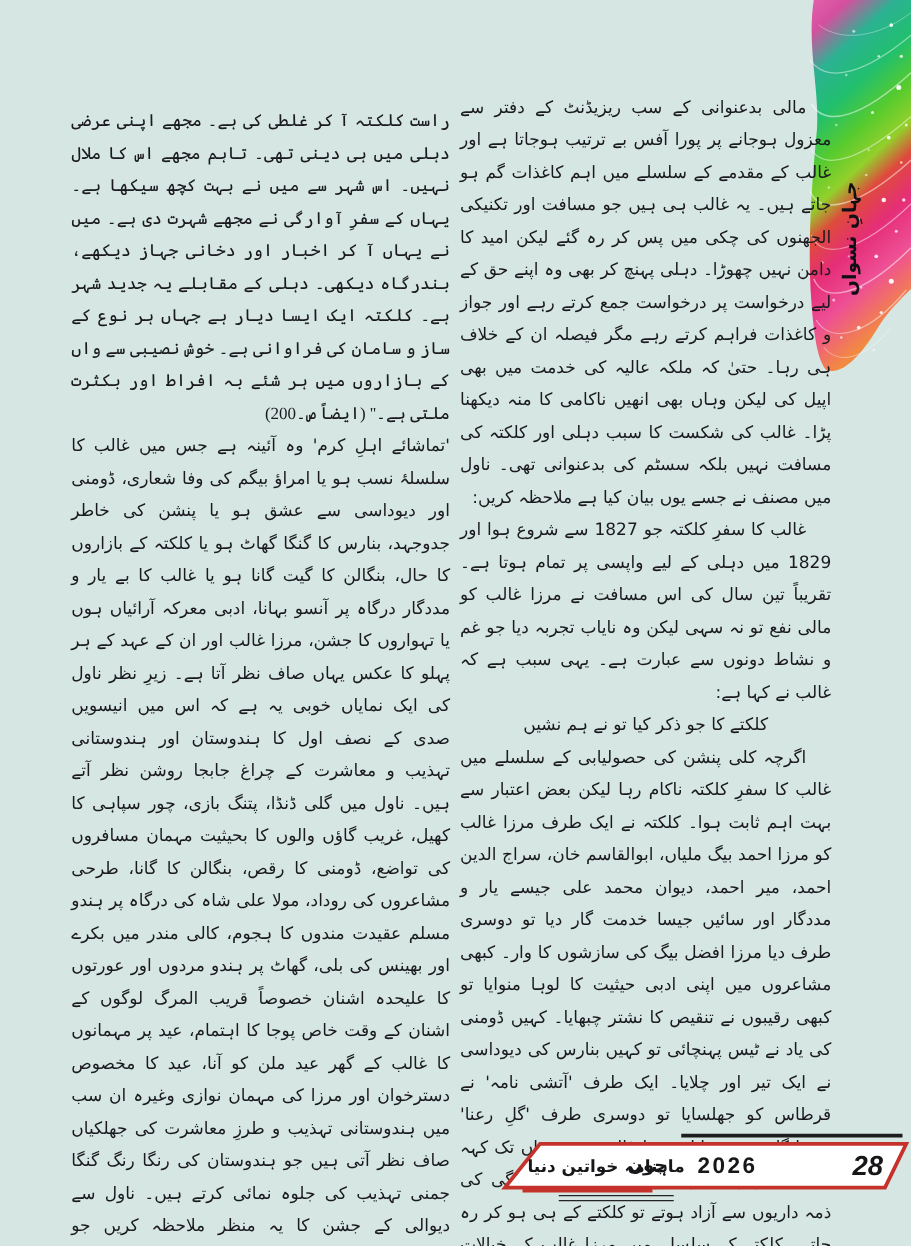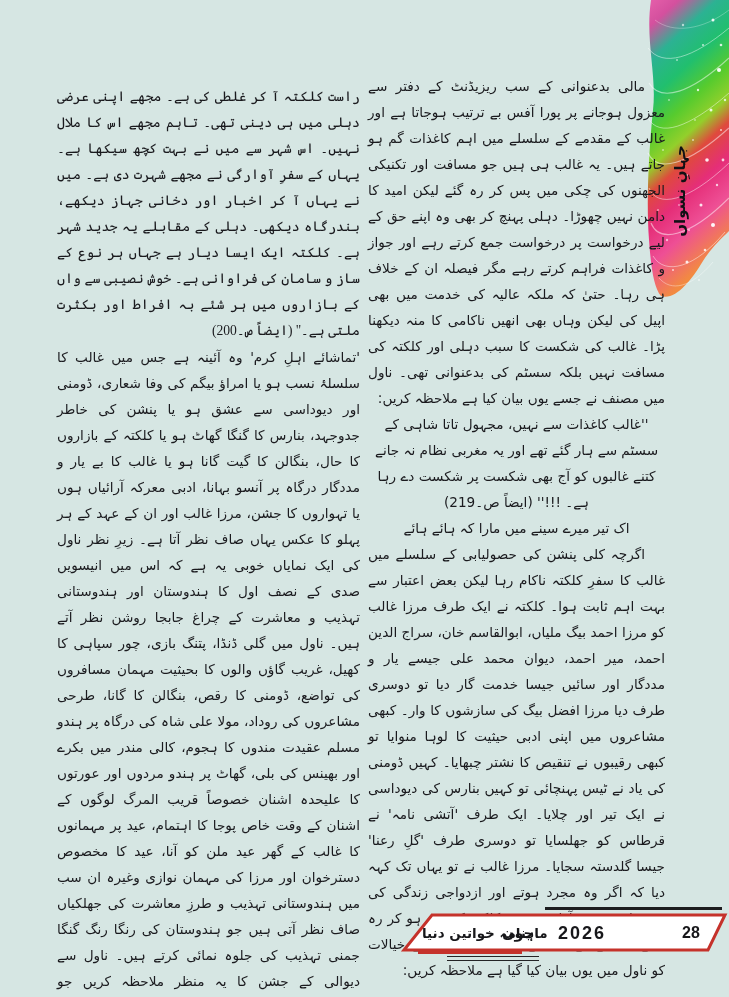--- a/index.html
+++ b/index.html
@@ -45,21 +45,21 @@
     letter-spacing:.5px;
   }
   
   .rule-top{position:absolute;left:545px;top:907px;width:177px;height:3px;background:#1d1d1f;}
   .banner{position:absolute;left:398px;top:913px;width:330px;height:40px;}
   .banner svg{position:absolute;left:0;top:0;}
   .banner .txt{position:absolute;top:50%;transform:translateY(-50%);white-space:nowrap;}
   .b-mag{left:24px;font-size:13.5px;font-weight:bold;direction:rtl;}
   .b-month{left:104px;font-size:14.5px;font-weight:bold;direction:rtl;}
   .b-year{left:160px;font-family:"Liberation Sans",sans-serif;font-size:18px;font-weight:bold;letter-spacing:2px;}
-  .b-num{left:284px;font-family:"Liberation Sans",sans-serif;font-size:16px;font-weight:bold;}
+  .b-num{left:284px;font-family:"Liberation Sans",sans-serif;font-size:22px;font-weight:bold;font-style:italic;}
   .rule-red{position:absolute;left:418px;top:951px;width:104px;height:3px;background:#c5322b;}
   .rule-dark{position:absolute;left:447px;top:956px;width:92px;height:5px;
     border-top:1.5px solid #242426;border-bottom:1.5px solid #242426;box-sizing:border-box;}
 </style>
 </head>
 <body>
 
 <div class="page">
 
   <div class="deco">
@@ -119,23 +119,23 @@
           <circle cx="82" cy="100" r="1.2" fill-opacity="0.75"></circle>
         <circle cx="78" cy="45" r="1.3" fill-opacity="0.8"></circle>
           <circle cx="56" cy="280" r="1" fill-opacity="0.6"></circle>
       </g>
     </svg>
     <div class="vlabel">جہانِ نسواں</div>
   </div>
 
   <div class="col col-right">
     <p class="indent">مالی بدعنوانی کے سب ریزیڈنٹ کے دفتر سے معزول ہوجانے پر پورا آفس بے ترتیب ہوجاتا ہے اور غالب کے مقدمے کے سلسلے میں اہم کاغذات گم ہو جاتے ہیں۔ یہ غالب ہی ہیں جو مسافت اور تکنیکی الجھنوں کی چکی میں پس کر رہ گئے لیکن امید کا دامن نہیں چھوڑا۔ دہلی پہنچ کر بھی وہ اپنے حق کے لیے درخواست پر درخواست جمع کرتے رہے اور جواز و کاغذات فراہم کرتے رہے مگر فیصلہ ان کے خلاف ہی رہا۔ حتیٰ کہ ملکہ عالیہ کی خدمت میں بھی اپیل کی لیکن وہاں بھی انھیں ناکامی کا منہ دیکھنا پڑا۔ غالب کی شکست کا سبب دہلی اور کلکتہ کی مسافت نہیں بلکہ سسٹم کی بدعنوانی تھی۔ ناول میں مصنف نے جسے یوں بیان کیا ہے ملاحظہ کریں:</p>
-    <p class="quote-center">''غالب کاغذات سے نہیں، مجہول تاتا شاہی کے سسٹم سے ہار گئے تھے اور یہ مغربی نظام نہ جانے کتنے غالبوں کو آج بھی شکست پر شکست دے رہا ہے۔ !!!'' (ایضاً ص۔219)</p>
+    <p class="indent">غالب کا سفرِ کلکتہ جو 1827 سے شروع ہوا اور 1829 میں دہلی کے لیے واپسی پر تمام ہوتا ہے۔ تقریباً تین سال کی اس مسافت نے مرزا غالب کو مالی نفع تو نہ سہی لیکن وہ نایاب تجربہ دیا جو غم و نشاط دونوں سے عبارت ہے۔ یہی سبب ہے کہ غالب نے کہا ہے:</p>
     <div class="verse">
-      <div class="v2">اک تیر میرے سینے میں مارا کہ ہائے ہائے</div>
+      <div class="v1">کلکتے کا جو ذکر کیا تو نے ہم نشیں</div>
     </div>
     <p class="indent">اگرچہ کلی پنشن کی حصولیابی کے سلسلے میں غالب کا سفرِ کلکتہ ناکام رہا لیکن بعض اعتبار سے بہت اہم ثابت ہوا۔ کلکتہ نے ایک طرف مرزا غالب کو مرزا احمد بیگ ملیاں، ابوالقاسم خان، سراج الدین احمد، میر احمد، دیوان محمد علی جیسے یار و مددگار اور سائیں جیسا خدمت گار دیا تو دوسری طرف دیا مرزا افضل بیگ کی سازشوں کا وار۔ کبھی مشاعروں میں اپنی ادبی حیثیت کا لوہا منوایا تو کبھی رقیبوں نے تنقیص کا نشتر چبھایا۔ کہیں ڈومنی کی یاد نے ٹیس پہنچائی تو کہیں بنارس کی دیوداسی نے ایک تیر اور چلایا۔ ایک طرف 'آتشی نامہ' نے قرطاس کو جھلسایا تو دوسری طرف 'گلِ رعنا' جیسا گلدستہ سجایا۔ مرزا غالب نے تو یہاں تک کہہ دیا کہ اگر وہ مجرد ہوتے اور ازدواجی زندگی کی ذمہ داریوں سے آزاد ہوتے تو کلکتے کے ہی ہو کر رہ جاتے۔ کلکتے کے سلسلے میں مرزا غالب کے خیالات کو ناول میں یوں بیان کیا گیا ہے ملاحظہ کریں:</p>
 
   </div>
 
   <div class="col col-left">
     <p class="quote-left-open">راست کلکتہ آ کر غلطی کی ہے۔ مجھے اپنی عرضی دہلی میں ہی دینی تھی۔ تاہم مجھے اس کا ملال نہیں۔ اس شہر سے میں نے بہت کچھ سیکھا ہے۔ یہاں کے سفرِ آوارگی نے مجھے شہرت دی ہے۔ میں نے یہاں آ کر اخبار اور دخانی جہاز دیکھے، بندرگاہ دیکھی۔ دہلی کے مقابلے یہ جدید شہر ہے۔ کلکتہ ایک ایسا دیار ہے جہاں ہر نوع کے ساز و سامان کی فراوانی ہے۔ خوش نصیبی سے واں کے بازاروں میں ہر شئے بہ افراط اور بکثرت ملتی ہے۔'' (ایضاً ص۔200)</p>
     <p>'تماشائے اہلِ کرم' وہ آئینہ ہے جس میں غالب کا سلسلۂ نسب ہو یا امراؤ بیگم کی وفا شعاری، ڈومنی اور دیوداسی سے عشق ہو یا پنشن کی خاطر جدوجہد، بنارس کا گنگا گھاٹ ہو یا کلکتہ کے بازاروں کا حال، بنگالن کا گیت گانا ہو یا غالب کا بے یار و مددگار درگاہ پر آنسو بہانا، ادبی معرکہ آرائیاں ہوں یا تہواروں کا جشن، مرزا غالب اور ان کے عہد کے ہر پہلو کا عکس یہاں صاف نظر آتا ہے۔ زیرِ نظر ناول کی ایک نمایاں خوبی یہ ہے کہ اس میں انیسویں صدی کے نصف اول کا ہندوستان اور ہندوستانی تہذیب و معاشرت کے چراغ جابجا روشن نظر آتے ہیں۔ ناول میں گلی ڈنڈا، پتنگ بازی، چور سپاہی کا کھیل، غریب گاؤں والوں کا بحیثیت مہمان مسافروں کی تواضع، ڈومنی کا رقص، بنگالن کا گانا، طرحی مشاعروں کی روداد، مولا علی شاہ کی درگاہ پر ہندو مسلم عقیدت مندوں کا ہجوم، کالی مندر میں بکرے اور بھینس کی بلی، گھاٹ پر ہندو مردوں اور عورتوں کا علیحدہ اشنان خصوصاً قریب المرگ لوگوں کے اشنان کے وقت خاص پوجا کا اہتمام، عید پر مہمانوں کا غالب کے گھر عید ملن کو آنا، عید کا مخصوص دسترخوان اور مرزا کی مہمان نوازی وغیرہ ان سب میں ہندوستانی تہذیب و طرزِ معاشرت کی جھلکیاں صاف نظر آتی ہیں جو ہندوستان کی رنگا رنگ گنگا جمنی تہذیب کی جلوہ نمائی کرتے ہیں۔ ناول سے دیوالی کے جشن کا یہ منظر ملاحظہ کریں جو ہندوستان کی گنگا جمنی تہذیب کا اعلی نمونہ ہے:</p>
 
   </div>

